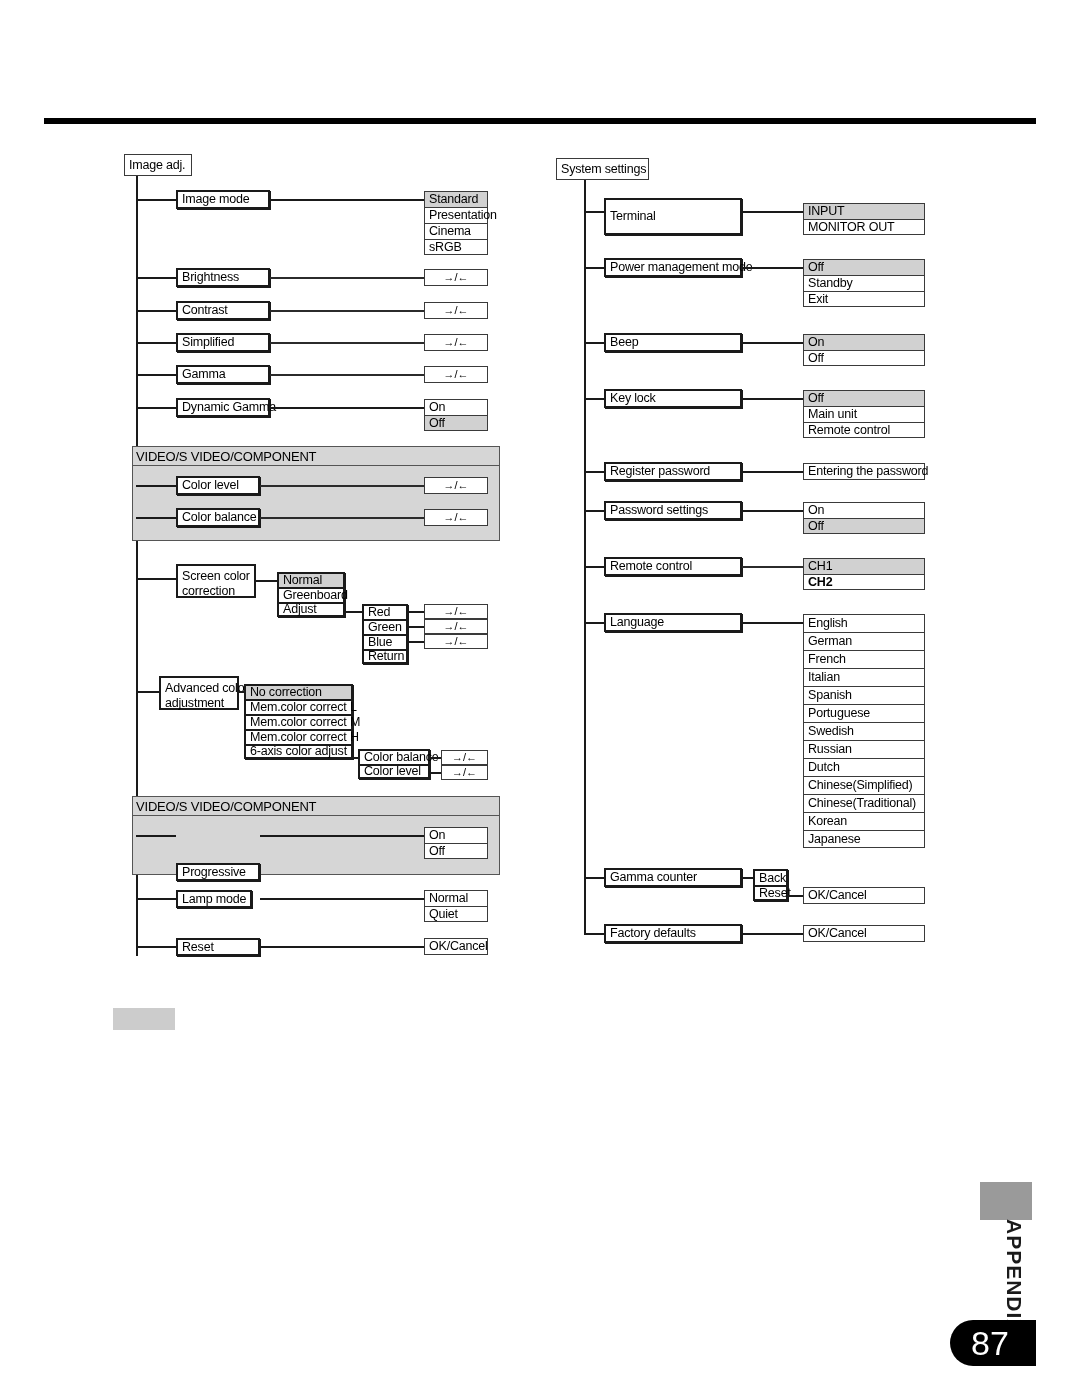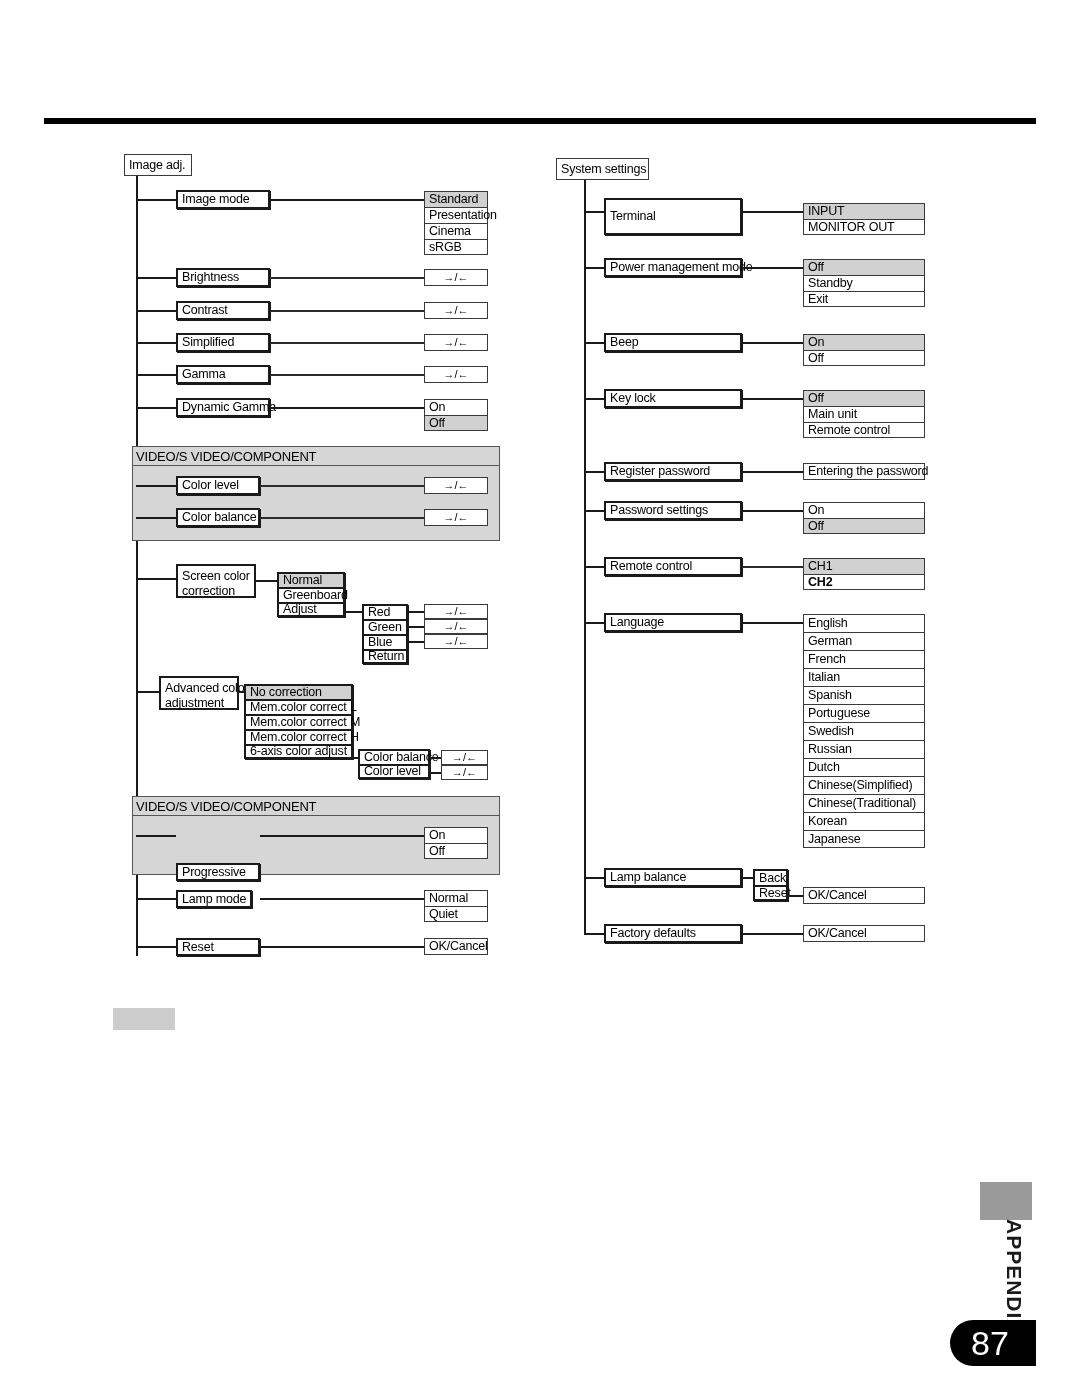--- a/index.html
+++ b/index.html
@@ -566,21 +566,21 @@
     <div class="row" style="height:18px;">
         <span>Korean</span>
       </div>
     <div class="row" style="height:18px;">
         <span>Japanese</span>
       </div>
   </div>
 
   <div class="ln h" style="left:584px; top:877px; width:22px;"></div>
   <div class="bx heavy" style="left:604px; top:868px; width:138px; height:19px;">
-    <span>Lamp balance</span>
+    <span>Gamma counter</span>
   </div>
   <div class="ln h" style="left:742px; top:877px; width:12px;"></div>
   <div class="stack heavy" style="left:753px; top:869px; width:35px;">
     <div class="row" style="height:16px;">
         <span>Back</span>
       </div>
     <div class="row" style="height:16px;">
         <span>Reset</span>
       </div>
   </div>

